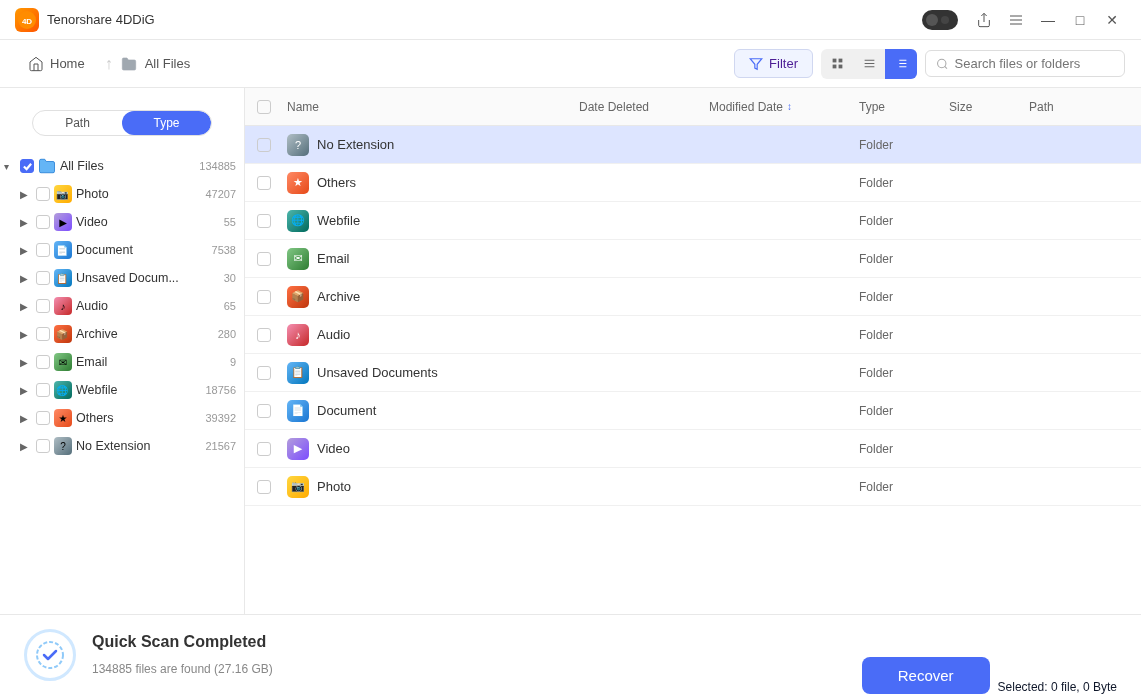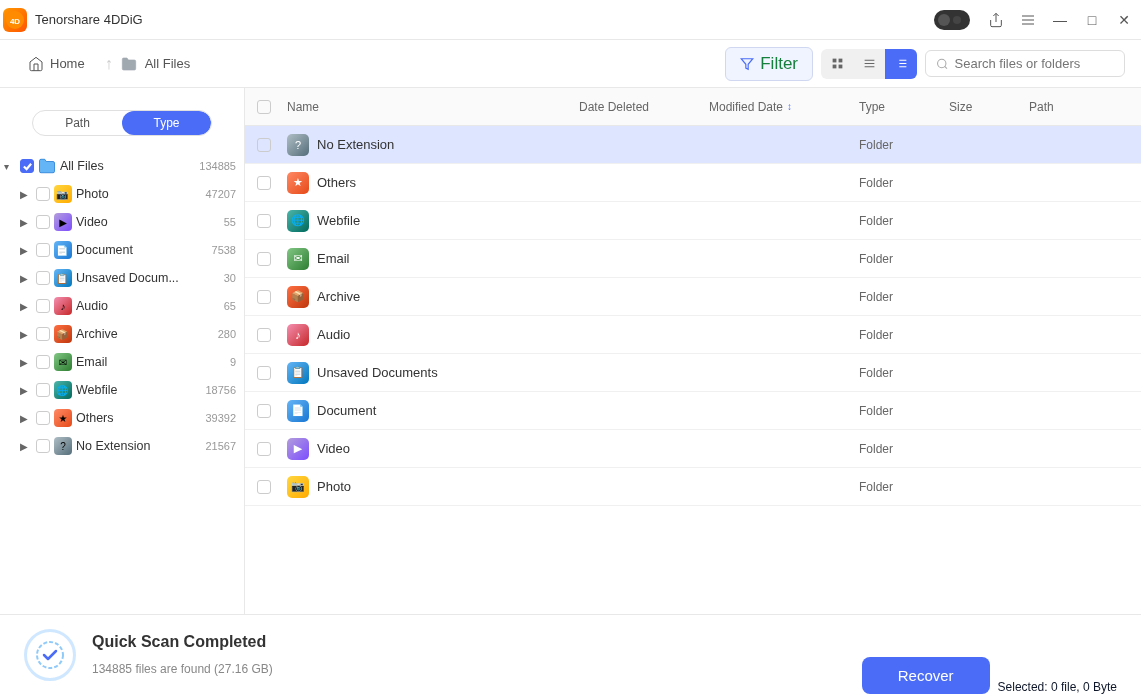--- a/index.html
+++ b/index.html
@@ -1,31 +1,31 @@
 <!DOCTYPE html>
 <html><head>
   <meta charset="utf-8">
   <style>
     * { margin: 0; padding: 0; box-sizing: border-box; }
     body { font-family: -apple-system, BlinkMacSystemFont, 'Segoe UI', sans-serif; font-size: 13px; background: #f5f5f5; width: 1141px; height: 694px; overflow: hidden; user-select: none; }
 
     
-    .titlebar { height: 40px; background: #fff; display: flex; align-items: center; justify-content: space-between; padding: 0 3px; border-bottom: 1px solid #e8e8e8; gap: 24px; }
+    .titlebar { height: 40px; background: #fff; display: flex; align-items: center; justify-content: space-between; padding: 0 15px; border-bottom: 1px solid #e8e8e8; gap: 24px; }
     .titlebar-left { display: flex; align-items: center; gap: 8px; }
     .app-logo { width: 24px; height: 24px; background: linear-gradient(135deg, #f90, #ff5500); border-radius: 6px; display: flex; align-items: center; justify-content: center; color: white; font-weight: bold; font-size: 10px; }
     .app-title { font-size: 13px; font-weight: 500; color: #333; }
     .titlebar-controls { display: flex; align-items: center; gap: 4px; }
     .titlebar-btn { width: 28px; height: 28px; border: none; background: transparent; cursor: pointer; border-radius: 4px; display: flex; align-items: center; justify-content: center; color: #555; font-size: 14px; }
 
     
     .navbar { height: 48px; background: #fff; display: flex; align-items: center; justify-content: space-between; padding: 0 16px; border-bottom: 1px solid #e8e8e8; }
     .navbar-left { display: flex; align-items: center; gap: 8px; }
     .home-btn { display: flex; align-items: center; gap: 6px; padding: 6px 12px; border: none; background: transparent; cursor: pointer; color: #555; font-size: 13px; border-radius: 6px; }
     .navbar-right { display: flex; align-items: center; gap: 8px; }
-    .filter-btn { display: flex; align-items: center; gap: 6px; padding: 6px 14px; border: 1px solid #d0d7f0; background: #f0f4ff; color: #15803d; border-radius: 6px; cursor: pointer; font-size: 17px; }
+    .filter-btn { display: flex; align-items: center; gap: 6px; padding: 6px 14px; border: 1px solid #d0d7f0; background: #f0f4ff; color: #4c1d95; border-radius: 6px; cursor: pointer; font-size: 13px; }
     .view-toggle { display: flex; align-items: center; background: #f0f0f0; border-radius: 6px; overflow: hidden; }
     .view-btn { width: 32px; height: 30px; border: none; background: transparent; cursor: pointer; display: flex; align-items: center; justify-content: center; color: #666; }
     .view-btn.active { background: #4a6cf7; color: white; }
     .search-box { display: flex; align-items: center; gap: 6px; border: 1px solid #ddd; border-radius: 6px; padding: 5px 10px; background: #fff; width: 200px; }
     .search-box input { border: none; outline: none; font-size: 13px; color: #999; width: 100%; background: transparent; }
 
     
     .main { display: flex; height: calc(694px - 40px - 48px - 80px); }
 
     

